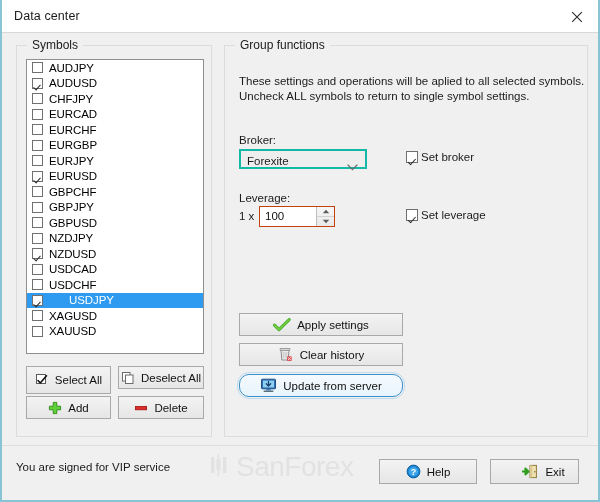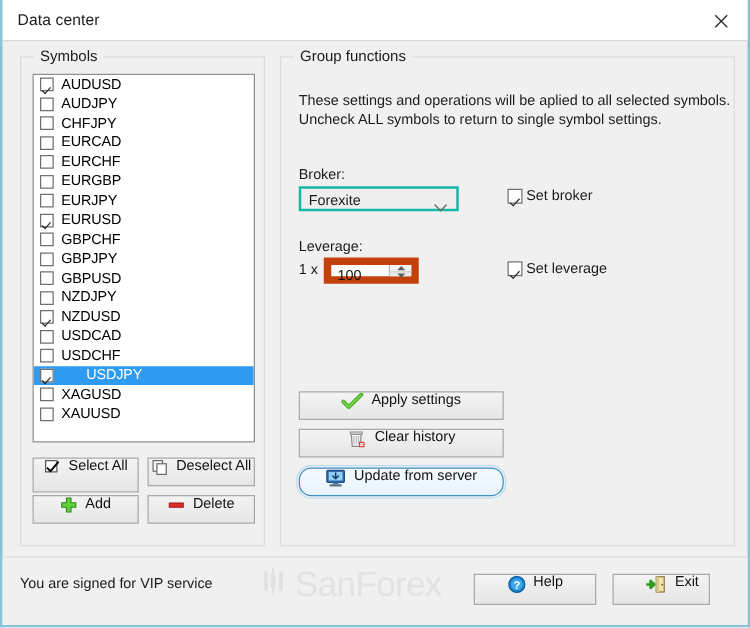--- a/index.html
+++ b/index.html
@@ -142,21 +142,21 @@
   }
 
   
   .btn {
     background: linear-gradient(#f3f3f3, #e6e6e6);
     border: 1px solid #a9a9a9;
     box-sizing: border-box;
     font-size: 11.5px;
     color: #111;
     display: flex;
-    align-items: flex-start;
+    align-items: center;
     justify-content: center;
     gap: 6px;
     cursor: default;
     position: absolute;
   }
   .btn .btn-ico { display: flex; align-items: center; justify-content: center; flex: 0 0 auto; }
   .btn.focused {
     border: 1px solid #3c8fc9;
     outline: 1px solid #bcddf2;
     outline-offset: 1px;
@@ -210,21 +210,21 @@
     top: 6px;
   }
 
   .spin {
     position: absolute;
     left: 34px;
     top: 160px;
     width: 76px;
     height: 21px;
     background: #ffffff;
-    border: 6px solid #c2410c;
+    border: 1px solid #c2410c;
     box-sizing: border-box;
   }
   .spin .spin-val {
     position: absolute;
     left: 5px;
     top: 3px;
     font-size: 11.5px;
     color: #111;
   }
   .spin .spin-btns {
@@ -291,47 +291,47 @@
     gap: 4px;
     pointer-events: none;
   }
   .watermark .wm-text {
     font-size: 28px;
     color: #e2e2e2;
     letter-spacing: -0.5px;
     line-height: 1;
   }
   #btn-help { left: 377px; top: 459px; width: 98px; height: 25px; }
-  #btn-exit { left: 488px; top: 459px; width: 78px; height: 25px; padding-left: 17px; }
+  #btn-exit { left: 488px; top: 459px; width: 89px; height: 25px; padding-left: 17px; }
 </style>
 </head>
 <body>
 
 <div id="app">
 
   <div class="titlebar">
     <div class="tb-title">Data center</div>
     <div class="tb-close">
       <svg width="12" height="12" viewBox="0 0 12 12" aria-hidden="true">
         <path d="M1.2 1.2 L10.8 10.8 M10.8 1.2 L1.2 10.8" stroke="#2b2b2b" stroke-width="1.1" fill="none"></path>
       </svg>
     </div>
   </div>
 
   <div class="groupbox" id="symbols-group">
     <div class="gb-legend">Symbols</div>
 
     <div class="symlist" id="symbol-list">
         <div class="symrow">
+          <span class="cbx"></span>
+          <span class="sym-label">AUDJPY</span>
+        </div>
+        <div class="symrow">
           <span class="cbx checked"></span>
           <span class="sym-label">AUDUSD</span>
-        </div>
-        <div class="symrow">
-          <span class="cbx"></span>
-          <span class="sym-label">AUDJPY</span>
         </div>
         <div class="symrow">
           <span class="cbx"></span>
           <span class="sym-label">CHFJPY</span>
         </div>
         <div class="symrow">
           <span class="cbx"></span>
           <span class="sym-label">EURCAD</span>
         </div>
         <div class="symrow">

